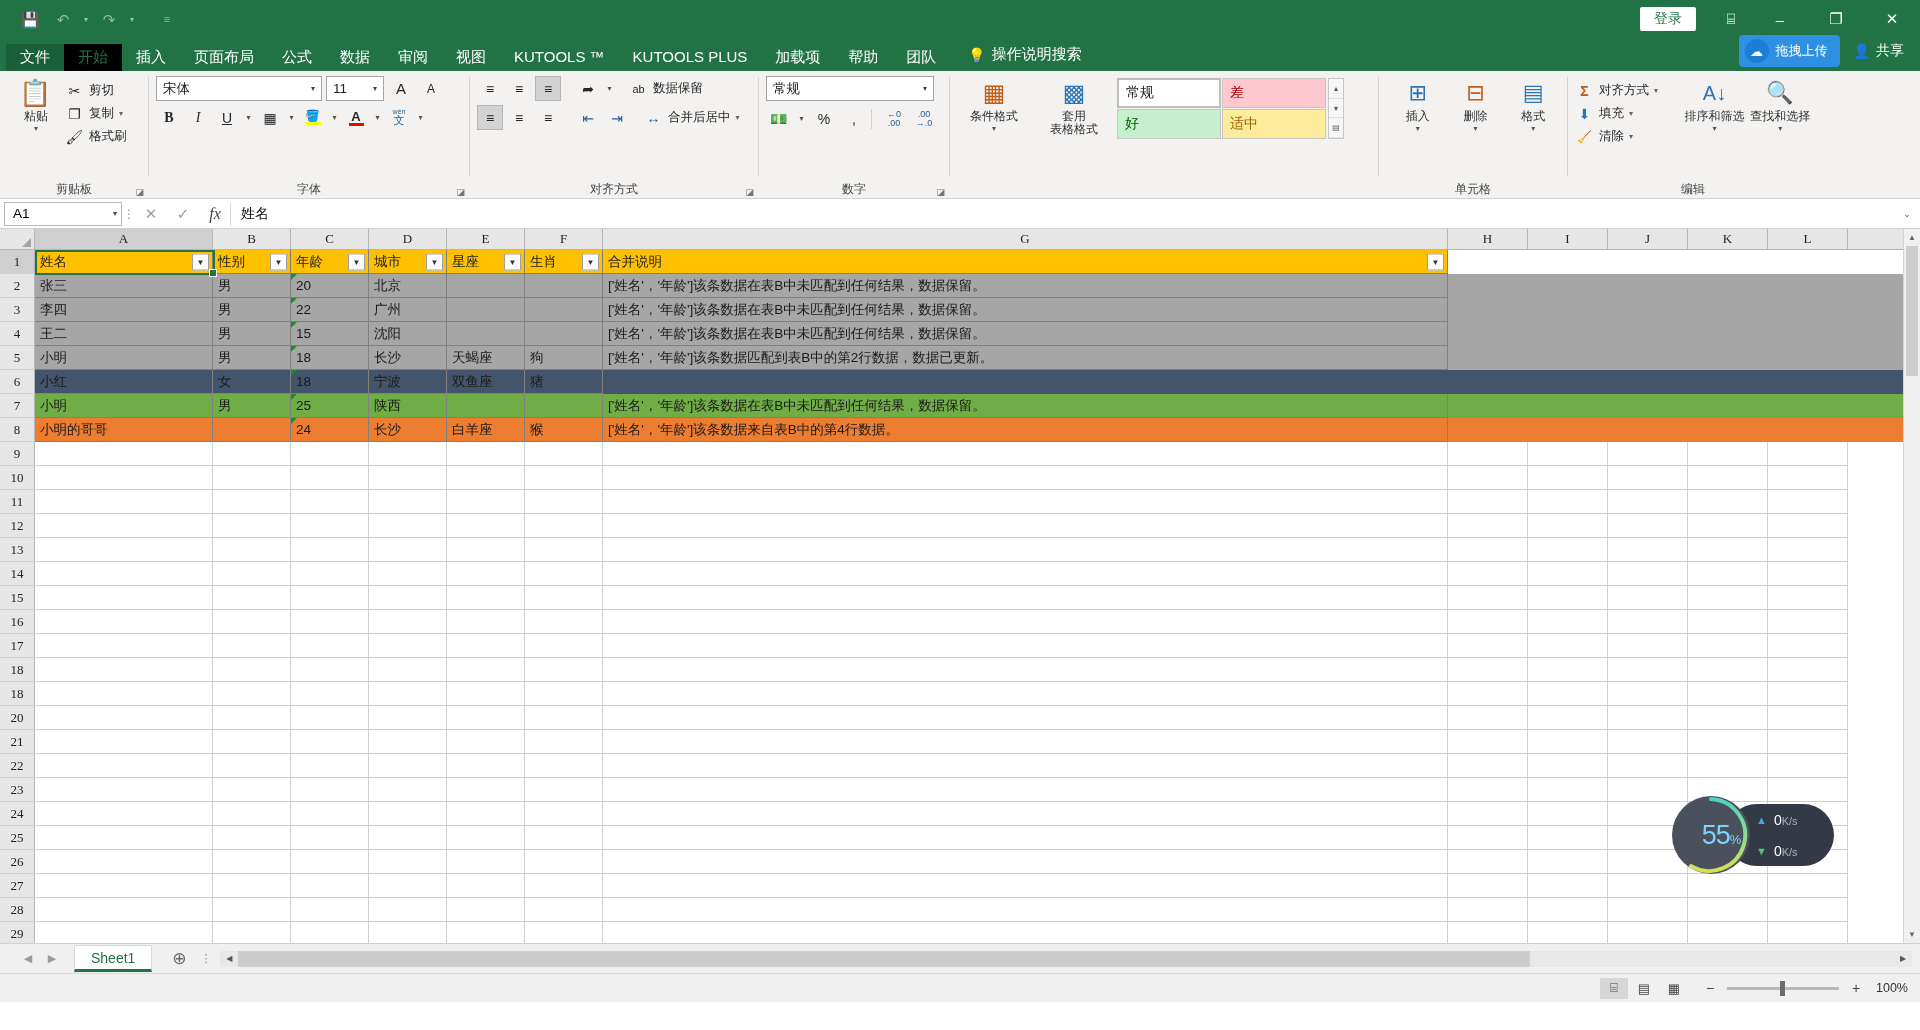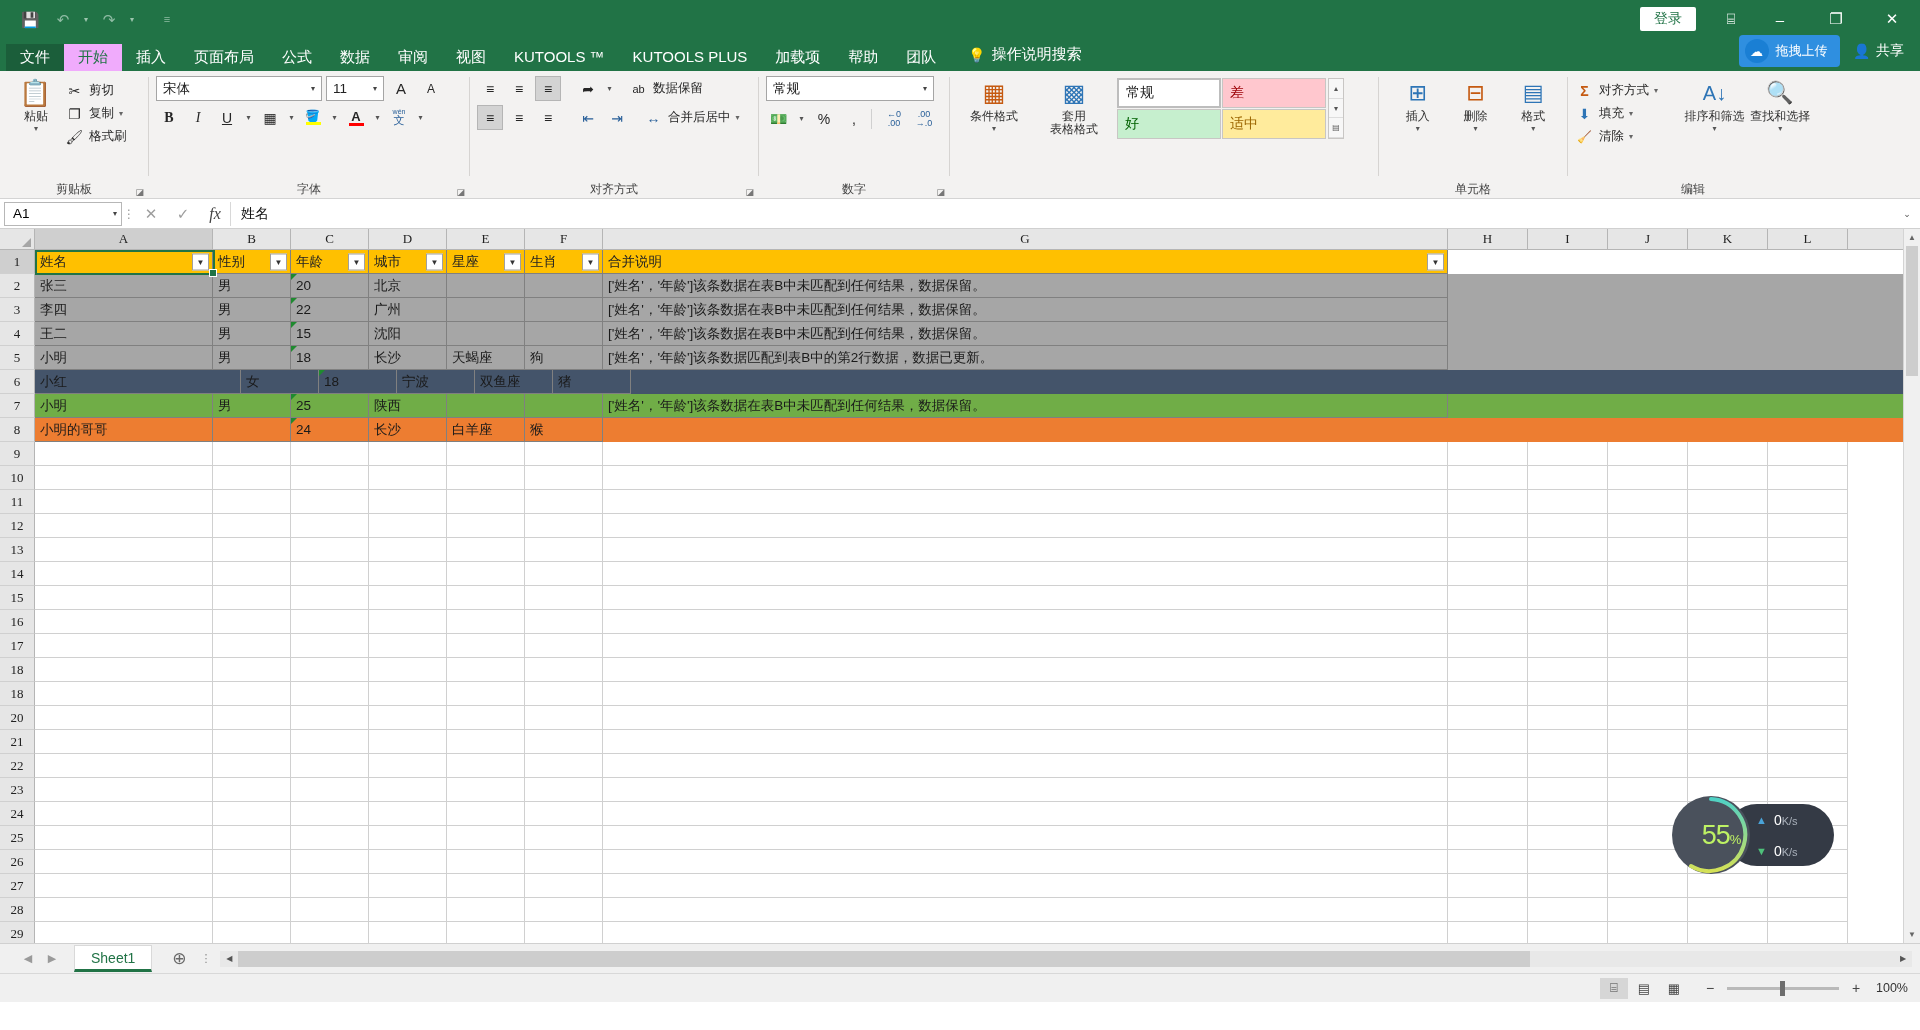--- a/index.html
+++ b/index.html
@@ -44,21 +44,21 @@
 
   
   .tabstrip {
     height: 33px; background: #217346; display: flex; align-items: flex-end;
     position: relative; padding-left: 6px;
   }
   .tab {
     color: #ffffff; font-size: 15px; padding: 5px 14px 7px 14px; line-height: 1;
   }
   .tab.file { background: #1b5e3a; }
-  .tab.active { background: #f0abfc; color: #217346; }
+  .tab.active { background: #000000; color: #217346; }
   .tab-search { display: flex; align-items: center; gap: 6px; color: #ffffff; font-size: 15px; padding: 5px 12px 7px 18px; }
   .bulb { font-size: 14px; }
   .tabstrip-right { margin-left: auto; display: flex; align-items: center; gap: 14px; padding: 0 16px 4px 0; }
   .upload-pill {
     display: flex; align-items: center; gap: 7px;
     background: #2f8fe0; border-radius: 4px; padding: 4px 12px 4px 6px;
   }
   .upload-badge {
     width: 24px; height: 24px; border-radius: 50%; background: #1a7fd4;
     display: flex; align-items: center; justify-content: center; color: #fff; font-size: 13px;
@@ -248,21 +248,21 @@
   .net-pill {
     position: absolute; left: 54px; top: 8px;
     width: 108px; height: 62px; background: #343a45; border-radius: 31px;
     display: flex; flex-direction: column; justify-content: center; padding-left: 30px;
   }
   .net-circle {
     position: relative; width: 78px; height: 78px; border-radius: 50%;
     background: #4a515c; z-index: 2;
     display: flex; align-items: center; justify-content: center;
   }
-  .net-pct { color: #bef264; font-size: 27px; line-height: 1; letter-spacing: -1px; margin-left: 20px; }
+  .net-pct { color: #7dd3fc; font-size: 27px; line-height: 1; letter-spacing: -1px; margin-left: 20px; }
   .net-pct .unit { font-size: 13px; }
   .net-row { display: flex; align-items: center; gap: 7px; height: 31px; }
   .net-arrow { font-size: 11px; }
   .net-arrow.up { color: #4aa3d8; }
   .net-arrow.down { color: #4ec07a; }
   .net-val { color: #ffffff; font-size: 14px; }
   .net-val .u { color: #a9b0ba; font-size: 11px; }
 </style>
 </head>
 <body>
@@ -695,21 +695,21 @@
               <span class="errtri"></span>
               <span>18</span>
             </div>
           <div class="gcell filled" style="width:78px">长沙</div>
           <div class="gcell filled" style="width:78px">天蝎座</div>
           <div class="gcell filled" style="width:78px">狗</div>
           <div class="gcell filled" style="width:845px">['姓名'，'年龄']该条数据匹配到表B中的第2行数据，数据已更新。</div>
         </div>
 
         <div class="grow" style="background:#44546a">
-          <div class="gcell filled" style="width:206px">小红</div>
+          <div class="gcell filled" style="width:178px">小红</div>
           <div class="gcell filled" style="width:78px">女</div>
           <div class="gcell filled" style="width:78px">
               <span class="errtri"></span>
               <span>18</span>
             </div>
           <div class="gcell filled" style="width:78px">宁波</div>
           <div class="gcell filled" style="width:78px">双鱼座</div>
           <div class="gcell filled" style="width:78px">猪</div>
         </div>
 
@@ -729,20 +729,21 @@
         <div class="grow" style="background:#ed7d31">
           <div class="gcell filled" style="width:178px">小明的哥哥</div>
           <div class="gcell filled" style="width:78px"></div>
           <div class="gcell filled" style="width:78px">
               <span class="errtri"></span>
               <span>24</span>
             </div>
           <div class="gcell filled" style="width:78px">长沙</div>
           <div class="gcell filled" style="width:78px">白羊座</div>
           <div class="gcell filled" style="width:78px">猴</div>
+          <div class="gcell filled" style="width:845px">['姓名'，'年龄']该条数据来自表B中的第4行数据。</div>
         </div>
 
         <div class="grow">
             <div class="gcell" style="width:178px"></div>
             <div class="gcell" style="width:78px"></div>
             <div class="gcell" style="width:78px"></div>
             <div class="gcell" style="width:78px"></div>
             <div class="gcell" style="width:78px"></div>
             <div class="gcell" style="width:78px"></div>
             <div class="gcell" style="width:845px"></div>

